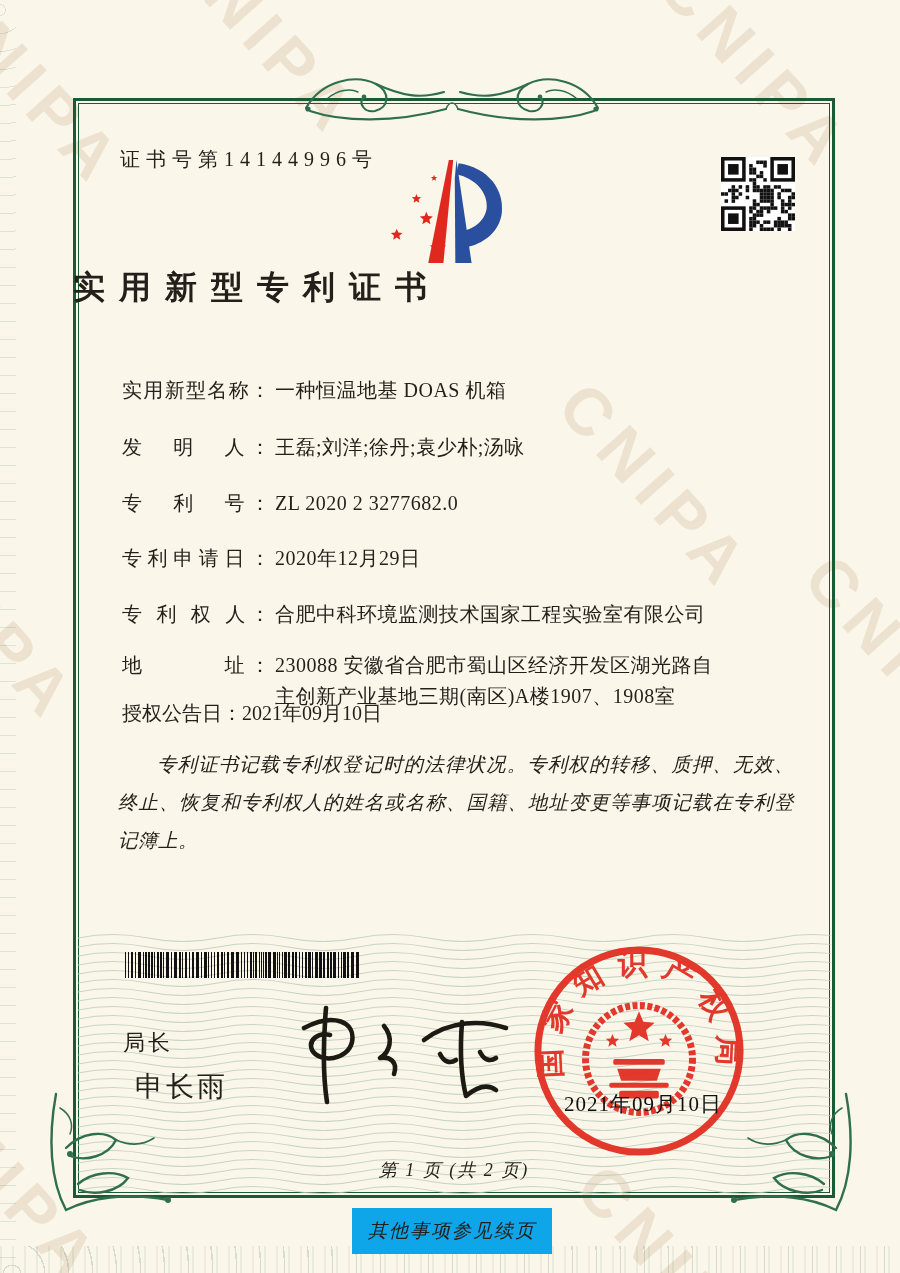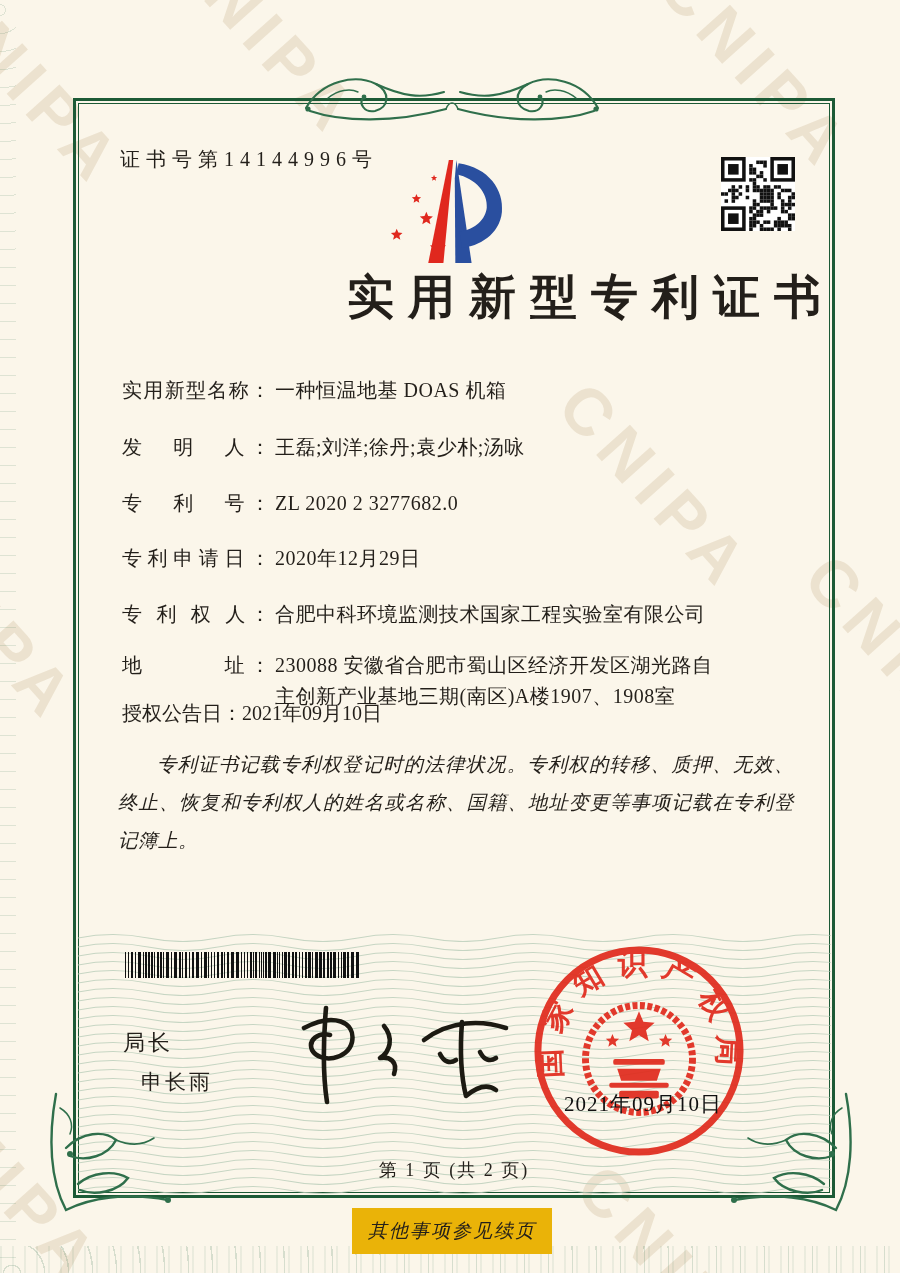--- a/index.html
+++ b/index.html
@@ -31,21 +31,21 @@
   .waves{position:absolute;left:78px;top:933px;}
   
   .cert-no{
     position:absolute;left:120px;top:146px;
     font-size:20px;letter-spacing:6px;text-align:right;
   }
   .logo{position:absolute;left:386px;top:154px;}
   .qr{position:absolute;left:721px;top:157px;}
   .title{
     position:absolute;left:73px;top:266px;width:762px;
-    text-align:right;font-size:47px;font-weight:600;letter-spacing:14px;
+    text-align:left;font-size:32px;font-weight:600;letter-spacing:14px;
   }
   
   .field{position:absolute;left:122px;font-size:20px;line-height:1.55;}
   .field .lbl{
     display:inline-block;width:148px;vertical-align:top;
     text-align:justify;text-align-last:justify;
   }
   .field .val{
     display:inline-block;vertical-align:top;max-width:452px;
     letter-spacing:0.5px;
@@ -55,34 +55,34 @@
   
   .body-text{
     position:absolute;left:118px;top:746px;width:676px;
     font-size:19.5px;line-height:1.95;font-style:italic;
     letter-spacing:0.5px;text-align:justify;
   }
   .body-text p{margin:0;text-indent:2em;}
   
   .barcode{position:absolute;left:125px;top:952px;}
   .sig-title{position:absolute;left:123px;top:1028px;font-size:22px;letter-spacing:3px;}
-  .sig-name{position:absolute;left:141px;top:1068px;font-size:21px;letter-spacing:3px;}
+  .sig-name{position:absolute;left:135px;top:1068px;font-size:28px;letter-spacing:3px;}
   .signature{position:absolute;left:268px;top:998px;}
   .seal{position:absolute;left:530px;top:942px;}
   .seal-date{
     position:absolute;left:548px;top:1090px;width:190px;text-align:center;
     font-size:21px;color:#111;letter-spacing:1px;
   }
   .page-no{
     position:absolute;left:73px;top:1158px;width:762px;text-align:center;
-    font-size:18px;letter-spacing:2px;
+    font-size:18px;letter-spacing:2px;font-style:italic;
   }
   .cont-note{
     position:absolute;left:352px;top:1208px;width:200px;
-    background:#eab308;padding:10px 0;text-align:center;
+    background:#0ea5e9;padding:10px 0;text-align:center;
     font-size:19px;font-style:italic;letter-spacing:2px;
   }
   
   .lace-bottom{
     position:absolute;left:0;top:1246px;width:900px;height:27px;
     background:
       repeating-radial-gradient(circle at 12px 28px, rgba(47,111,75,0) 0 8px, rgba(47,111,75,0.22) 8px 9.5px, rgba(47,111,75,0) 9.5px 24px),
       repeating-linear-gradient(90deg, rgba(47,111,75,0.10) 0 2px, rgba(47,111,75,0) 2px 12px);
     opacity:.8;
   }

